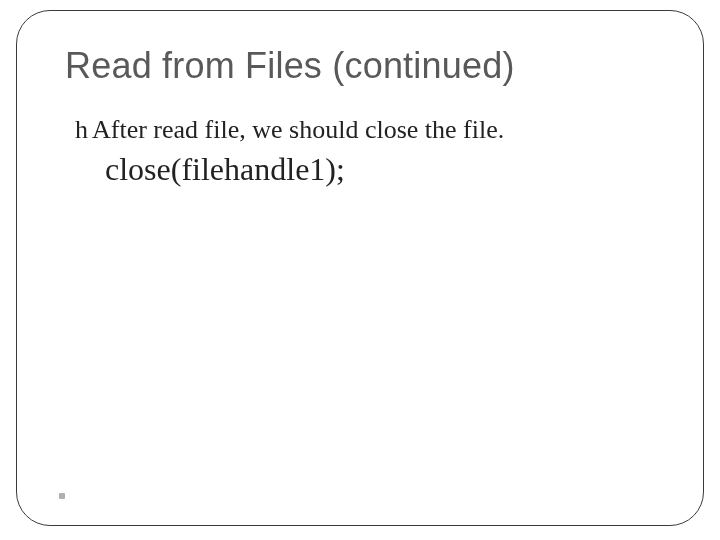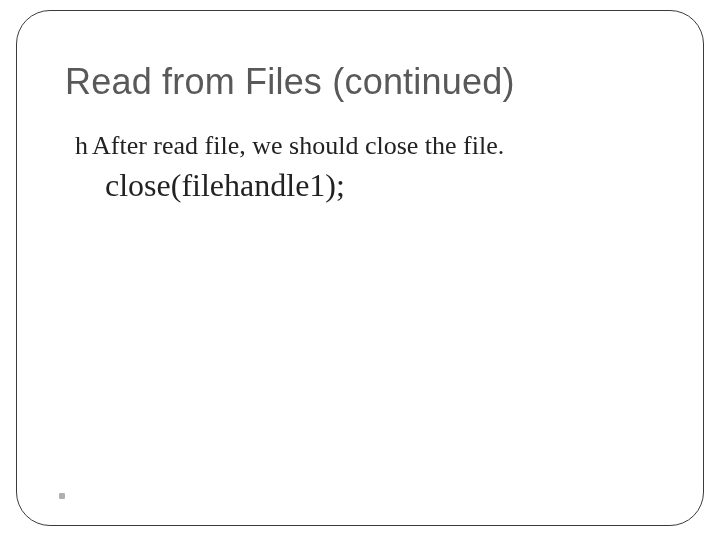--- a/index.html
+++ b/index.html
@@ -19,21 +19,21 @@
   }
   .card {
     position: absolute;
     left: 16px;
     top: 10px;
     right: 16px;
     bottom: 14px;
     border: 1px solid #3a3a3a;
     border-radius: 34px;
     box-sizing: border-box;
-    padding: 50px 48px 30px 48px;
+    padding: 34px 48px 30px 48px;
   }
   .title {
     font-family: Arial, Helvetica, sans-serif;
     font-size: 36px;
     color: #595959;
     font-weight: 400;
     margin: 0 0 28px 0;
     letter-spacing: 0.2px;
   }
   .bullet-row {

